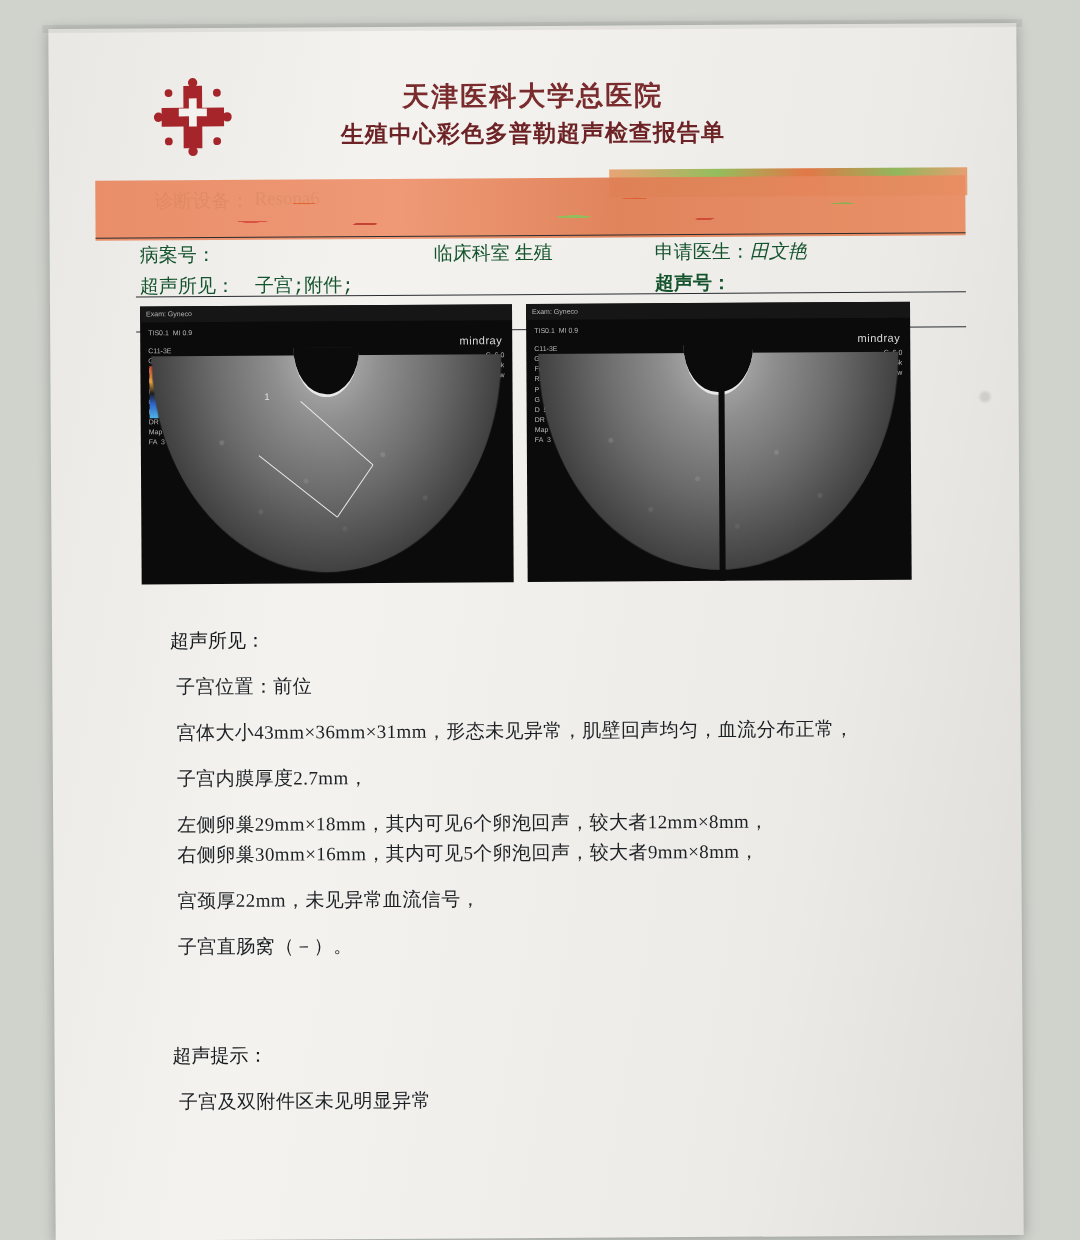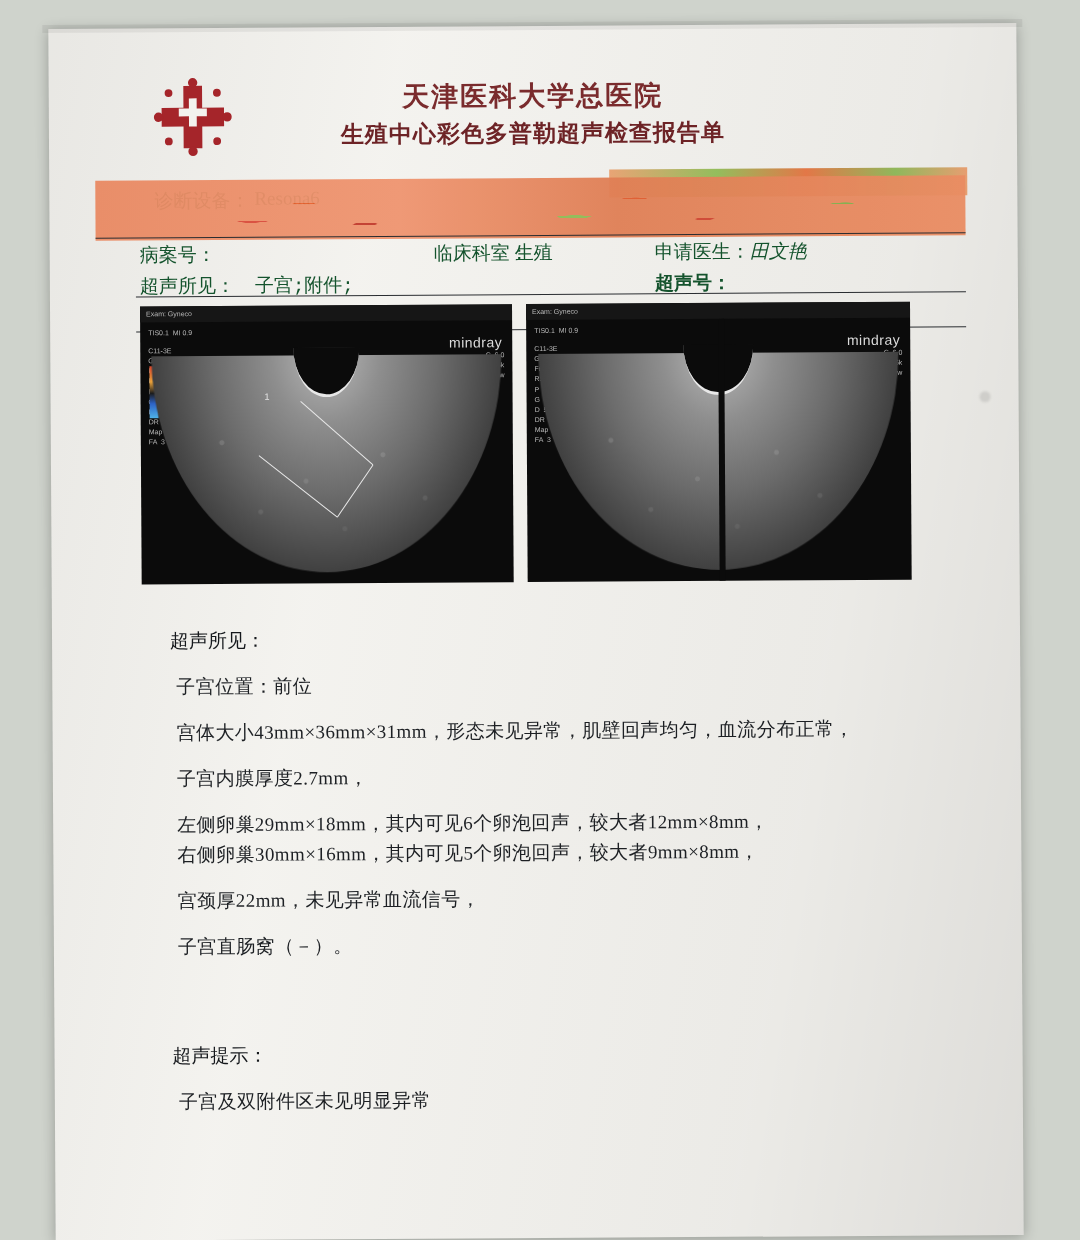--- a/index.html
+++ b/index.html
@@ -161,21 +161,21 @@
       radial-gradient(circle at 78% 66%, rgba(255,255,255,.10) 0 2px, rgba(0,0,0,0) 3px),
       radial-gradient(circle at 31% 72%, rgba(255,255,255,.10) 0 2px, rgba(0,0,0,0) 3px),
       radial-gradient(circle at 55% 80%, rgba(255,255,255,.08) 0 2px, rgba(0,0,0,0) 3px);
     opacity: .8;
   }
   .us-brand {
     position: absolute;
     right: 10px;
     top: 30px;
     color: #dcdcdc;
-    font-size: 14px;
+    font-size: 11px;
     font-family: "Liberation Sans", sans-serif;
     letter-spacing: .5px;
   }
   .us-topbar {
     position: absolute;
     left: 0; right: 0; top: 0;
     height: 16px;
     background: #161616;
   }
   .us-tiny {

